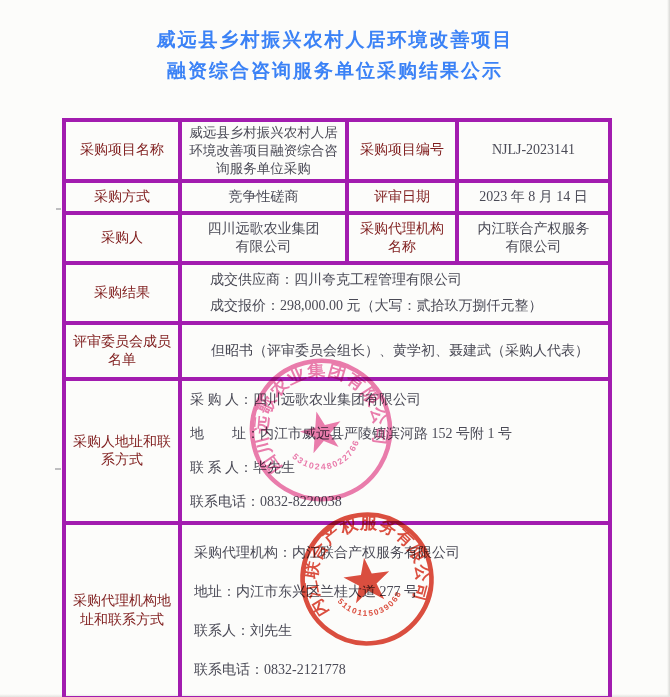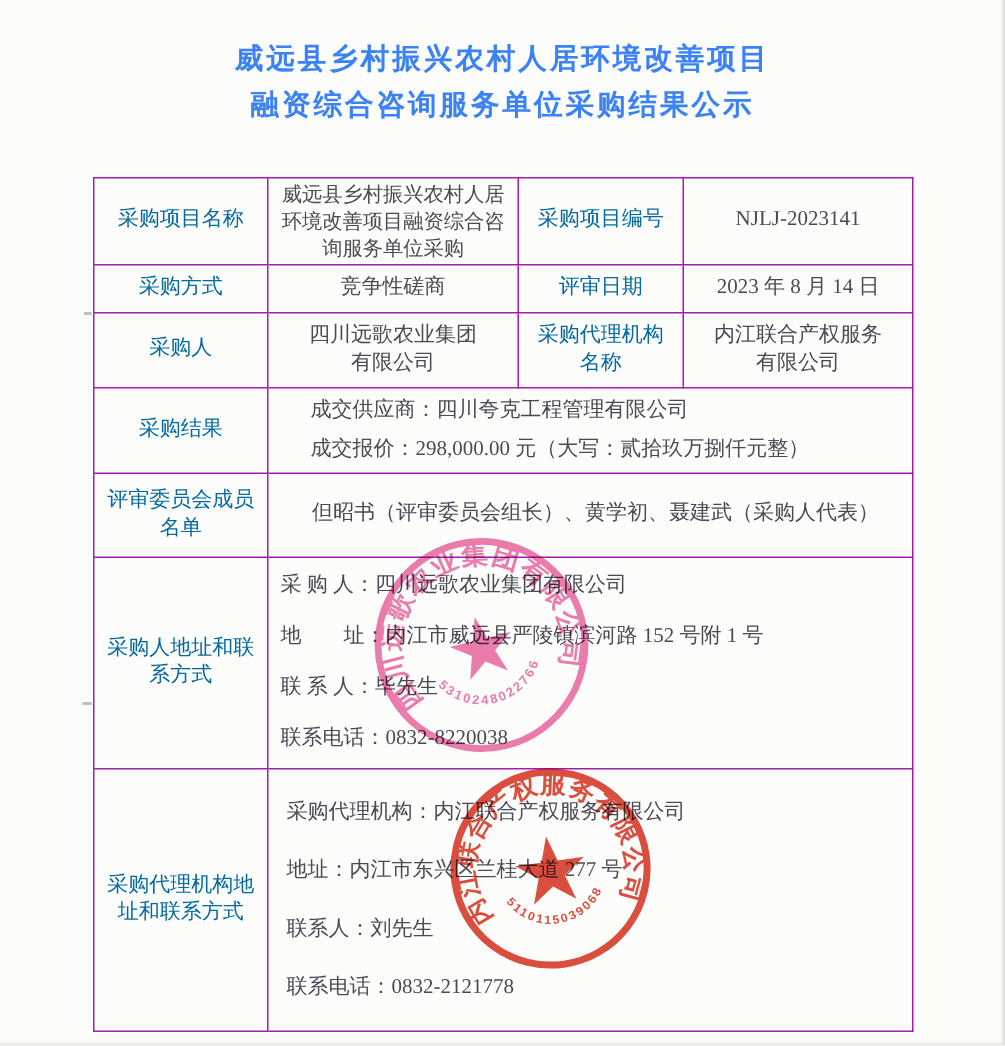--- a/index.html
+++ b/index.html
@@ -22,27 +22,27 @@
     position:absolute;top:24px;left:0;width:100%;
     text-align:center;font-weight:bold;color:#3b82f6;
     font-size:19px;letter-spacing:2px;line-height:31px;
   }
 
   table.doc{
     position:absolute;left:62px;top:118px;
     width:546px;border-collapse:collapse;table-layout:fixed;
   }
   table.doc td{
-    border:1px solid #a21caf;
+    border:4px solid #a21caf;
     font-size:14px;line-height:1.35;
     vertical-align:middle;
     padding:2px 6px;
     word-break:break-all;
   }
-  td.hd{text-align:center;color:#0369a1;}
+  td.hd{text-align:center;color:#7f1d1d;}
   td.ctr{text-align:center;}
   td.multiline{white-space:pre-line;}
   tr.r1{height:50px;} tr.r1 td.val-long{font-size:13.5px;line-height:1.32;}
   tr.r2{height:32px;}
   tr.r3{height:50px;}
   tr.r4{height:50px;} tr.r4 td.body{padding-left:28px;line-height:26px;white-space:pre-line;vertical-align:middle;}
   tr.r5{height:56px;margin-left:18px;} tr.r5 td.body{padding-left:29px;}
   tr.r6{height:134px;} tr.r6 td.body{padding-left:8px;line-height:34px;white-space:pre-line;vertical-align:middle;}
   tr.r7{height:175px;} tr.r7 td.body{padding-left:12px;line-height:39px;white-space:pre-line;vertical-align:middle;}
 

